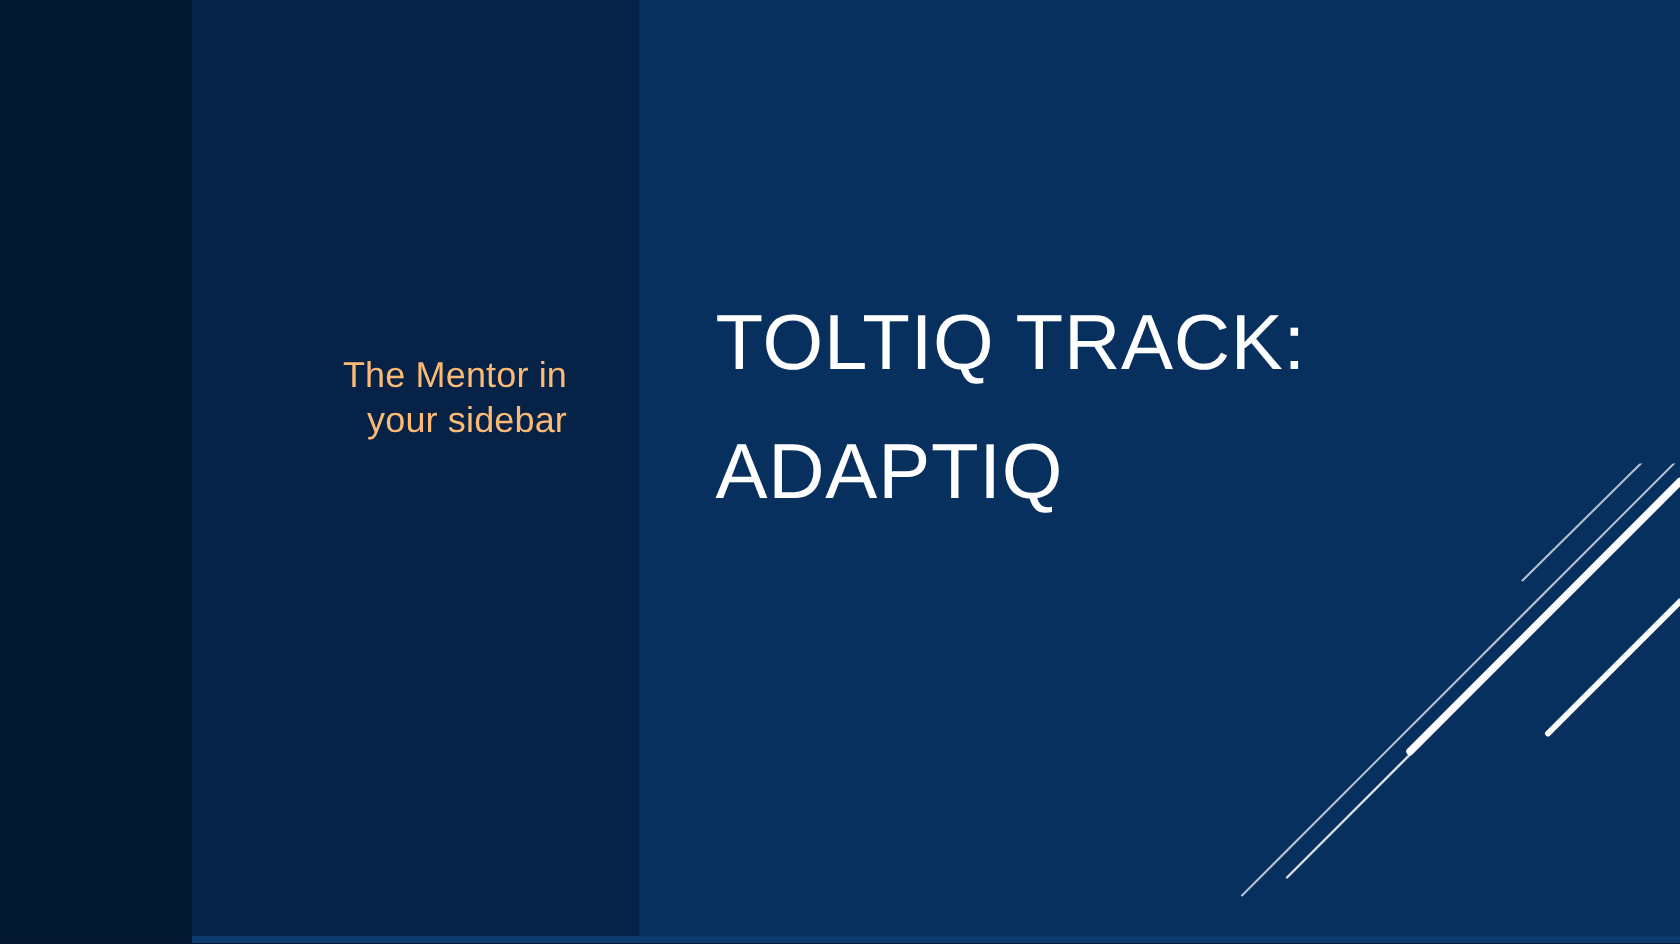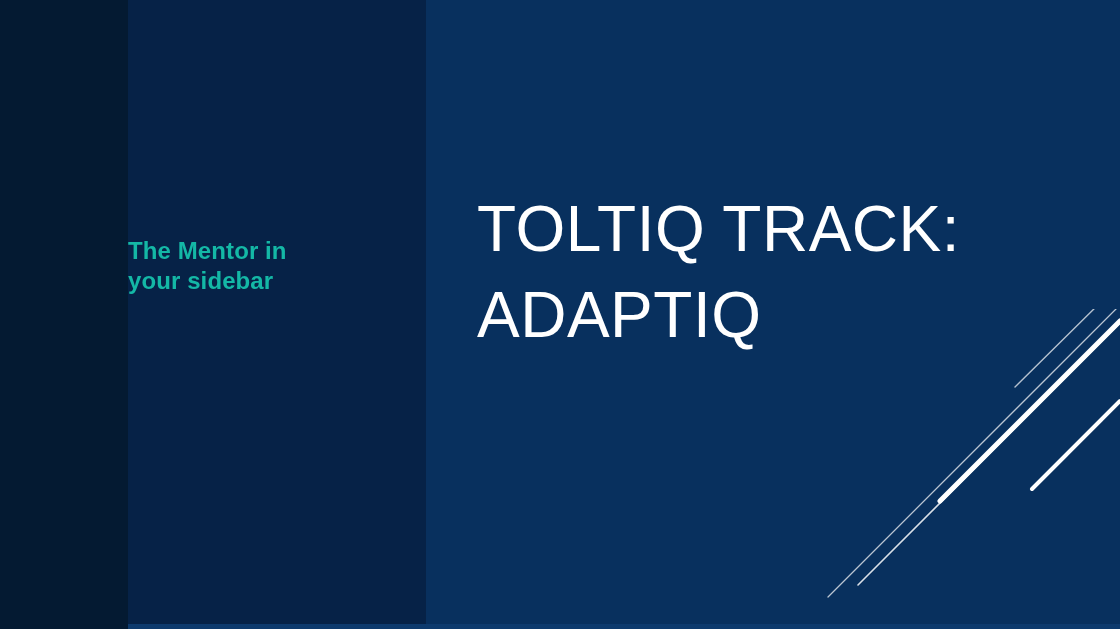--- a/index.html
+++ b/index.html
@@ -49,37 +49,37 @@
     height: 5px;
     background: #0d3a6d;
   }
 
   
   .subtitle {
     position: absolute;
     left: 128px;
     width: 250px;      
     top: 236px;
-    text-align: left;
-    color: #14b8a6;
+    text-align: right;
+    color: #fdba74;
     font-size: 24px;
     line-height: 30px;
-    font-weight: 700;
+    font-weight: 400;
     letter-spacing: 0.1px;
     white-space: pre-line;
   }
 
   
   .title {
     position: absolute;
     left: 477px;
     top: 186px;
     width: 600px;
     color: #ffffff;
-    font-size: 64px;
+    font-size: 52px;
     line-height: 86px;
     font-weight: 300;
     letter-spacing: 0.5px;
     white-space: pre-line;
   }
 
   
   .deco {
     position: absolute;
     right: 0;

